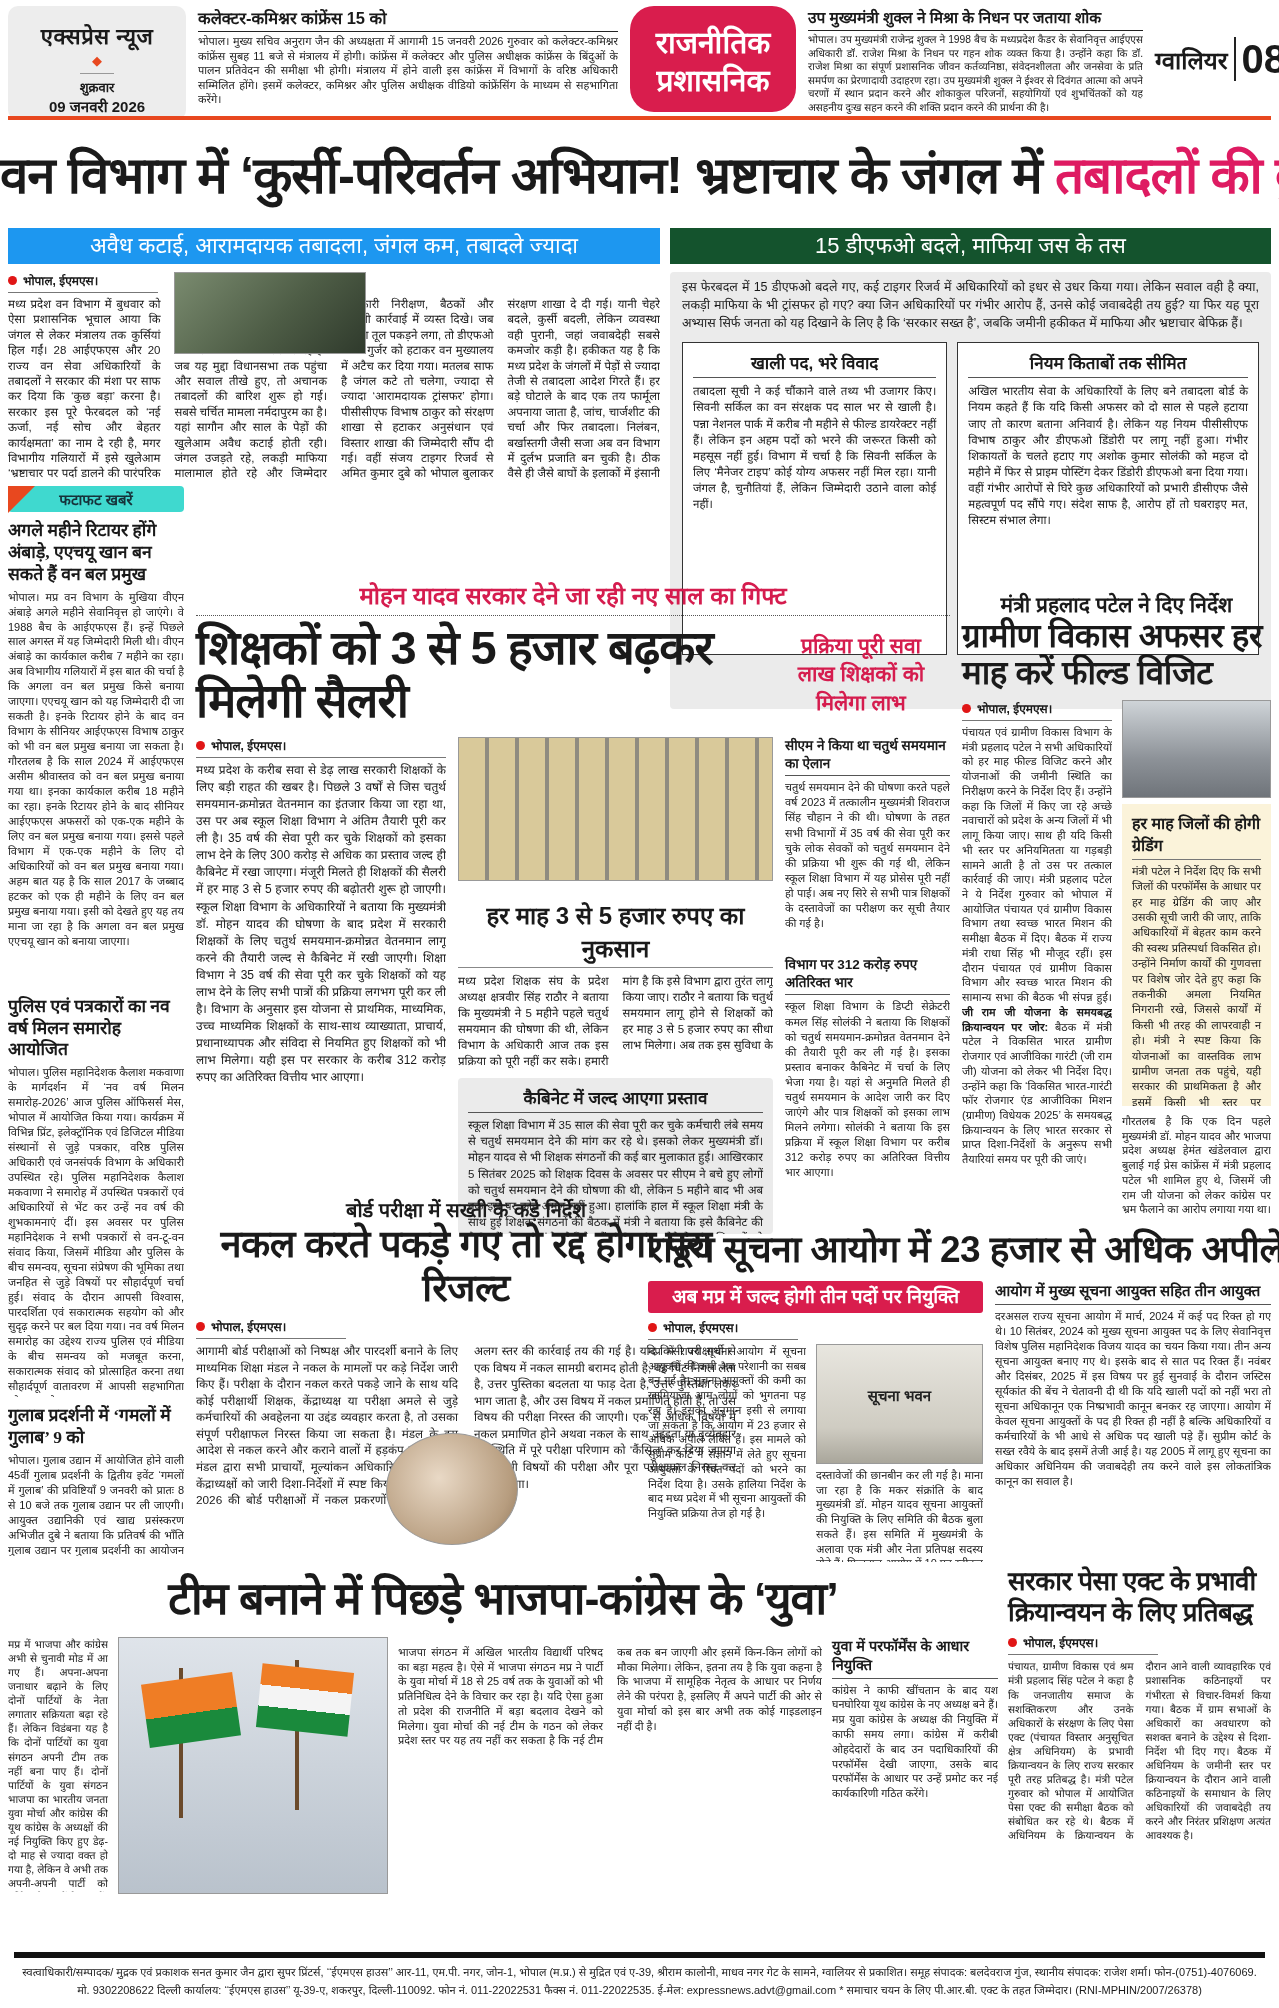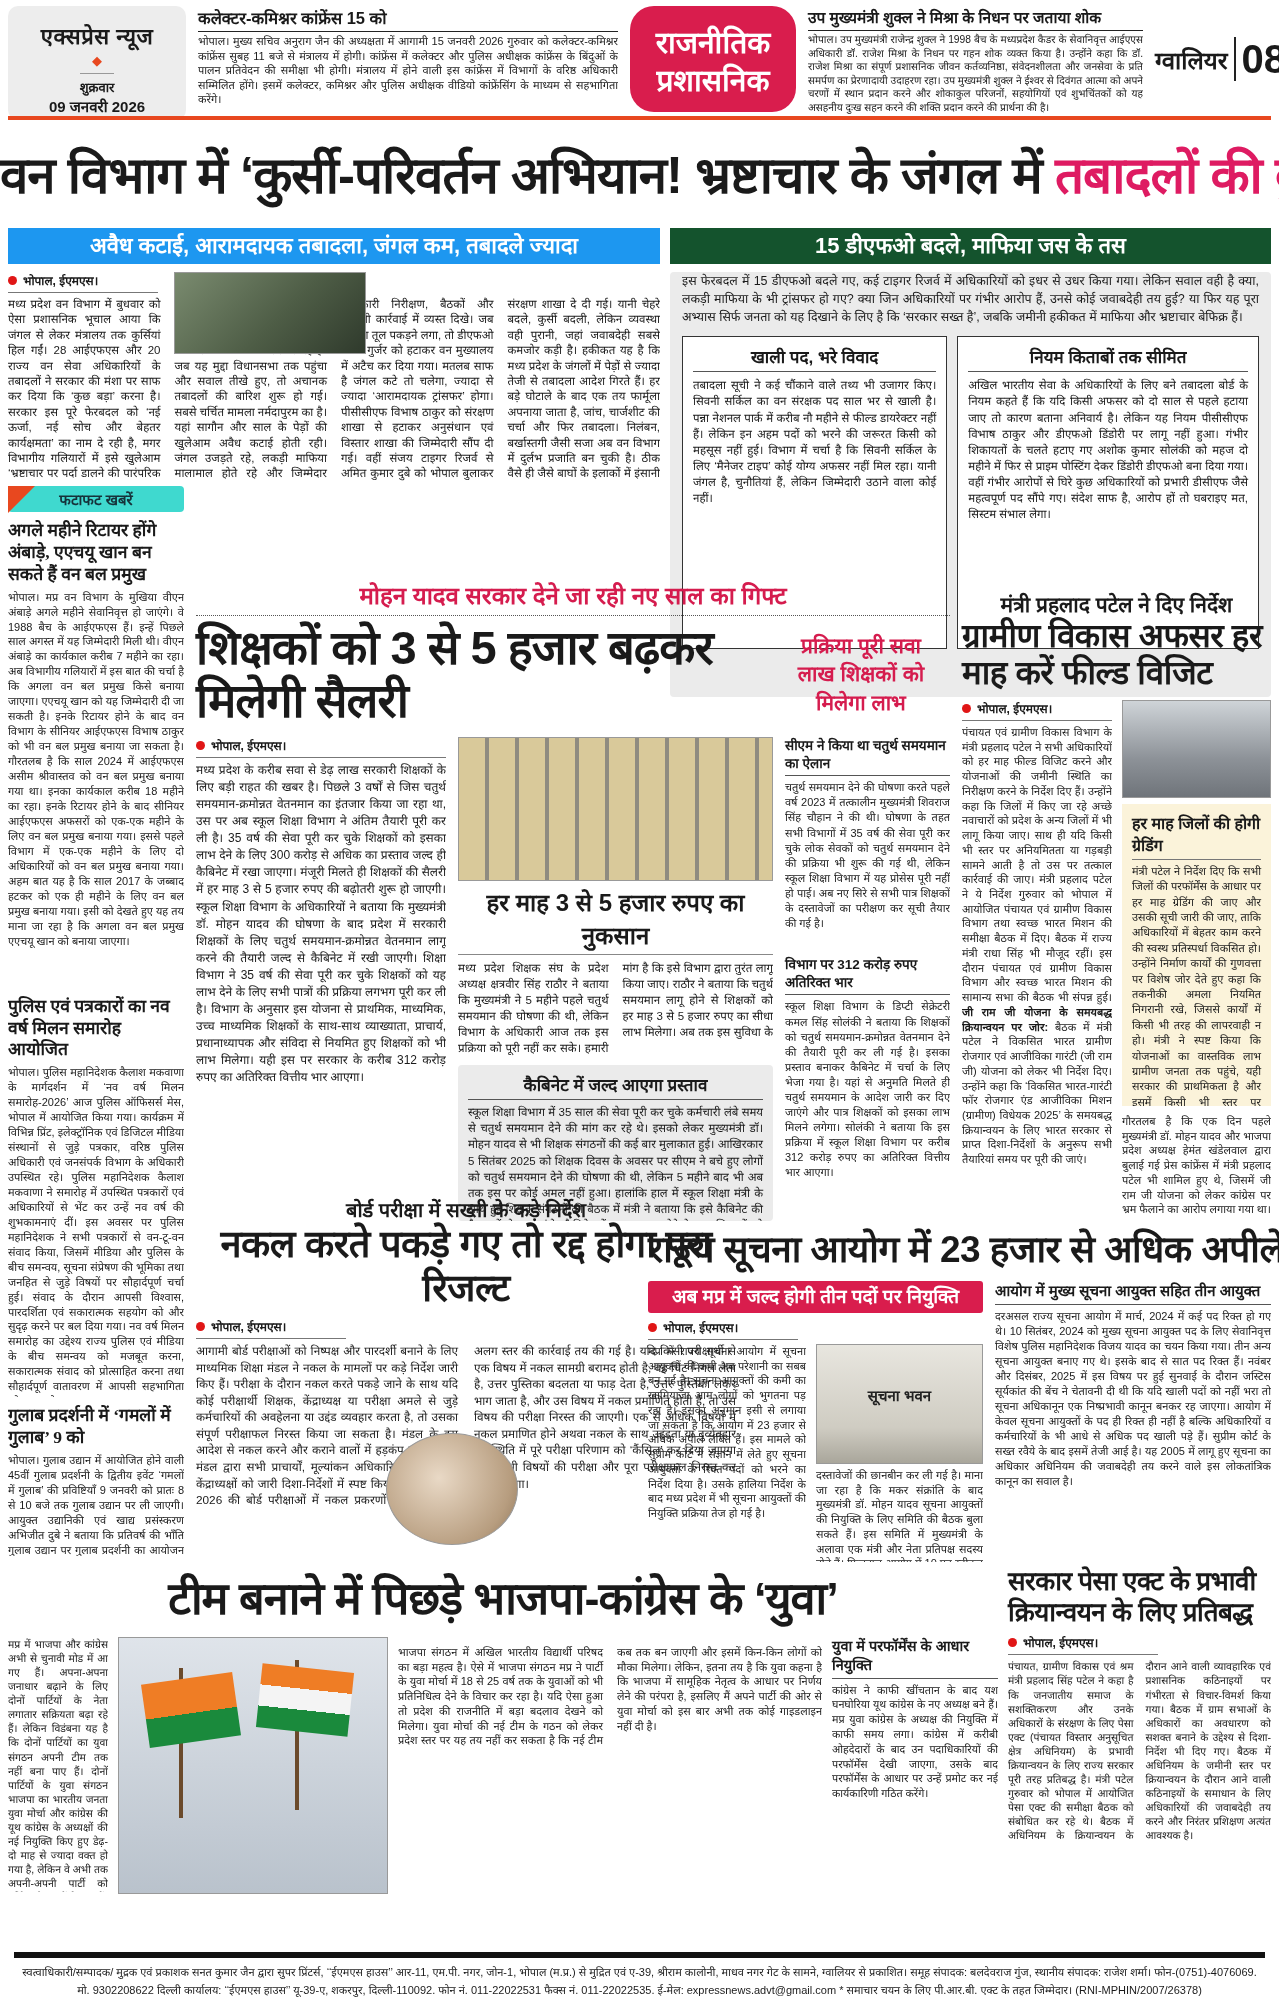--- a/index.html
+++ b/index.html
@@ -17,30 +17,30 @@
   .badge{background:#d91d4d;border-radius:24px;color:#fff;text-align:center;
          font-weight:900;font-size:30px;line-height:1.25;padding-top:18px;}
   .pageno{display:flex;align-items:center;justify-content:flex-end;gap:6px;}
   .pageno .city{font-size:24px;font-weight:900;}
   .pageno .sep{width:2px;height:44px;background:#222;}
   .pageno .num{font-size:40px;font-weight:900;}
   .redline{height:4px;background:#e8481f;}
   
   .lead-head{font-size:51px;font-weight:900;text-align:center;letter-spacing:-1px;white-space:nowrap;}
   .lead-head .pink{color:#de1b62;}
-  .strip{color:#fff;font-weight:700;text-align:center;font-size:22px;line-height:36px;height:36px;overflow:hidden;}
+  .strip{color:#fff;font-weight:400;text-align:center;font-size:22px;line-height:36px;height:36px;overflow:hidden;}
   .strip.blue{background:#1d97f0;}
   .strip.magenta{background:#14532d;}
   .byline{display:flex;align-items:center;gap:6px;font-weight:900;font-size:12px;
           border-bottom:1px solid #777;padding-bottom:3px;margin-bottom:4px;}
   .dot{width:9px;height:9px;border-radius:50%;background:#e01616;flex:0 0 auto;}
   .bodytxt{font-size:11.5px;line-height:1.34;text-align:justify;}
   .cols4{column-count:4;column-gap:14px;height:196px;overflow:hidden;}
   .photo{background:linear-gradient(135deg,#7a8b6f,#4e5d46 55%,#2f3a2c);border:1px solid #999;}
-  .graybox{background:#ebebeb;border-radius:4px;padding:0 12px;}
+  .graybox{background:#ebebeb;border-radius:4px;padding:6px 12px;}
   .graybox p.intro{font-size:12.5px;line-height:1.45;margin:0 0 10px;text-align:justify;}
   .whitebox{background:#fff;border:1px solid #333;padding:8px 10px;}
   .whitebox h5{margin:0 0 5px;text-align:center;font-size:17px;font-weight:900;border-bottom:1px solid #555;padding-bottom:3px;}
   .whitebox p{margin:0;font-size:11.5px;line-height:1.4;text-align:justify;}
   
   .ffband{position:relative;background:#3fd9cf;height:26px;border-radius:4px;display:flex;align-items:center;justify-content:center;}
   .ffband .tri{position:absolute;left:0;top:-3px;width:0;height:0;border-top:30px solid #e8481f;border-right:30px solid transparent;}
   .ffband .fftext{font-weight:900;font-size:15px;color:#16323a;}
   .sstory h3{margin:8px 0 4px;font-size:17.5px;line-height:1.25;font-weight:900;font-family:"Liberation Serif","DejaVu Serif",serif;}
   .sstory p{margin:0;font-size:11px;line-height:1.36;text-align:justify;}
@@ -174,21 +174,21 @@
     <div style="display:flex;gap:12px;margin-top:10px;">
       <div style="width:250px;flex:0 0 auto;">
         <div class="byline">
           <span class="dot"></span>
           <span>भोपाल, ईएमएस।</span>
         </div>
         <div class="bodytxt" style="height:430px;overflow:hidden;font-size:12px;line-height:1.42;">मध्य प्रदेश के करीब सवा से डेढ़ लाख सरकारी शिक्षकों के लिए बड़ी राहत की खबर है। पिछले 3 वर्षों से जिस चतुर्थ समयमान-क्रमोन्नत वेतनमान का इंतजार किया जा रहा था, उस पर अब स्कूल शिक्षा विभाग ने अंतिम तैयारी पूरी कर ली है। 35 वर्ष की सेवा पूरी कर चुके शिक्षकों को इसका लाभ देने के लिए 300 करोड़ से अधिक का प्रस्ताव जल्द ही कैबिनेट में रखा जाएगा। मंजूरी मिलते ही शिक्षकों की सैलरी में हर माह 3 से 5 हजार रुपए की बढ़ोतरी शुरू हो जाएगी। स्कूल शिक्षा विभाग के अधिकारियों ने बताया कि मुख्यमंत्री डॉ. मोहन यादव की घोषणा के बाद प्रदेश में सरकारी शिक्षकों के लिए चतुर्थ समयमान-क्रमोन्नत वेतनमान लागू करने की तैयारी जल्द से कैबिनेट में रखी जाएगी। शिक्षा विभाग ने 35 वर्ष की सेवा पूरी कर चुके शिक्षकों को यह लाभ देने के लिए सभी पात्रों की प्रक्रिया लगभग पूरी कर ली है। विभाग के अनुसार इस योजना से प्राथमिक, माध्यमिक, उच्च माध्यमिक शिक्षकों के साथ-साथ व्याख्याता, प्राचार्य, प्रधानाध्यापक और संविदा से नियमित हुए शिक्षकों को भी लाभ मिलेगा। यही इस पर सरकार के करीब 312 करोड़ रुपए का अतिरिक्त वित्तीय भार आएगा।</div>
       </div>
       <div style="width:315px;flex:0 0 auto;">
         <div class="photo" style="height:142px;background:repeating-linear-gradient(90deg,#d9c99a 0 26px,#8f8b80 26px 30px),linear-gradient(180deg,#cbbd92,#a79c79);"></div>
-        <div class="subhead" style="margin-top:4px;">हर माह 3 से 5 हजार रुपए का नुकसान</div>
+        <div class="subhead" style="margin-top:17px;">हर माह 3 से 5 हजार रुपए का नुकसान</div>
         <div class="minicols" style="height:96px;margin-top:6px;">मध्य प्रदेश शिक्षक संघ के प्रदेश अध्यक्ष क्षत्रवीर सिंह राठौर ने बताया कि मुख्यमंत्री ने 5 महीने पहले चतुर्थ समयमान की घोषणा की थी, लेकिन विभाग के अधिकारी आज तक इस प्रक्रिया को पूरी नहीं कर सके। हमारी मांग है कि इसे विभाग द्वारा तुरंत लागू किया जाए। राठौर ने बताया कि चतुर्थ समयमान लागू होने से शिक्षकों को हर माह 3 से 5 हजार रुपए का सीधा लाभ मिलेगा। अब तक इस सुविधा के अभाव में उन्हें मासिक नुकसान उठाना पड़ रहा था।</div>
         <div class="graybox gbox2" style="margin-top:8px;height:140px;overflow:hidden;padding:8px 10px;">
           <h5>कैबिनेट में जल्द आएगा प्रस्ताव</h5>
           <p>स्कूल शिक्षा विभाग में 35 साल की सेवा पूरी कर चुके कर्मचारी लंबे समय से चतुर्थ समयमान देने की मांग कर रहे थे। इसको लेकर मुख्यमंत्री डॉ। मोहन यादव से भी शिक्षक संगठनों की कई बार मुलाकात हुई। आखिरकार 5 सितंबर 2025 को शिक्षक दिवस के अवसर पर सीएम ने बचे हुए लोगों को चतुर्थ समयमान देने की घोषणा की थी, लेकिन 5 महीने बाद भी अब तक इस पर कोई अमल नहीं हुआ। हालांकि हाल में स्कूल शिक्षा मंत्री के साथ हुई शिक्षक संगठनों की बैठक में मंत्री ने बताया कि इसे कैबिनेट की बैठक में लेकर जाएंगे। कैबिनेट में प्रस्ताव पास होने के बाद शिक्षकों को इसका लाभ मिलने लगेगा।</p>
         </div>
       </div>
       <div class="rsec" style="flex:1;">
         <h6>सीएम ने किया था चतुर्थ समयमान का ऐलान</h6>
         <p style="height:168px;overflow:hidden;">चतुर्थ समयमान देने की घोषणा करते पहले वर्ष 2023 में तत्कालीन मुख्यमंत्री शिवराज सिंह चौहान ने की थी। घोषणा के तहत सभी विभागों में 35 वर्ष की सेवा पूरी कर चुके लोक सेवकों को चतुर्थ समयमान देने की प्रक्रिया भी शुरू की गई थी, लेकिन स्कूल शिक्षा विभाग में यह प्रोसेस पूरी नहीं हो पाई। अब नए सिरे से सभी पात्र शिक्षकों के दस्तावेजों का परीक्षण कर सूची तैयार की गई है।</p>
         <h6>विभाग पर 312 करोड़ रुपए अतिरिक्त भार</h6>

